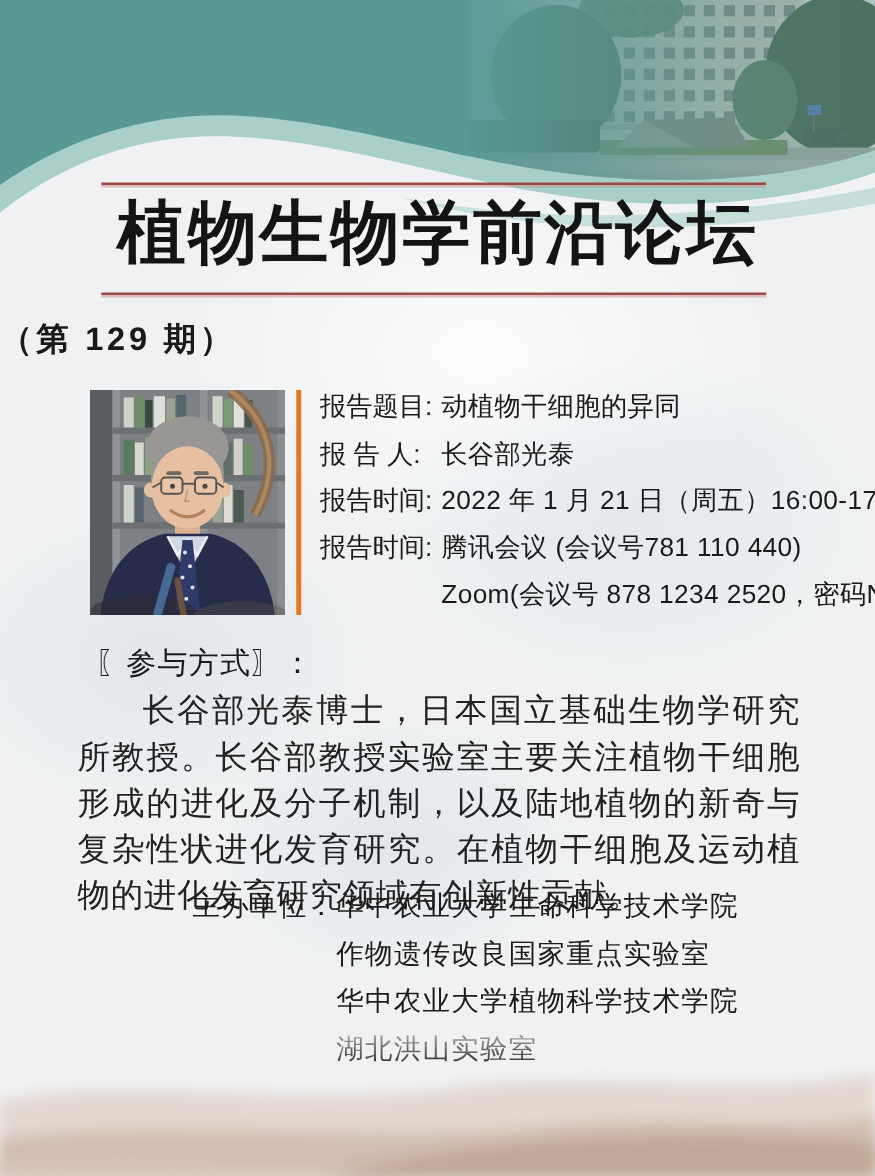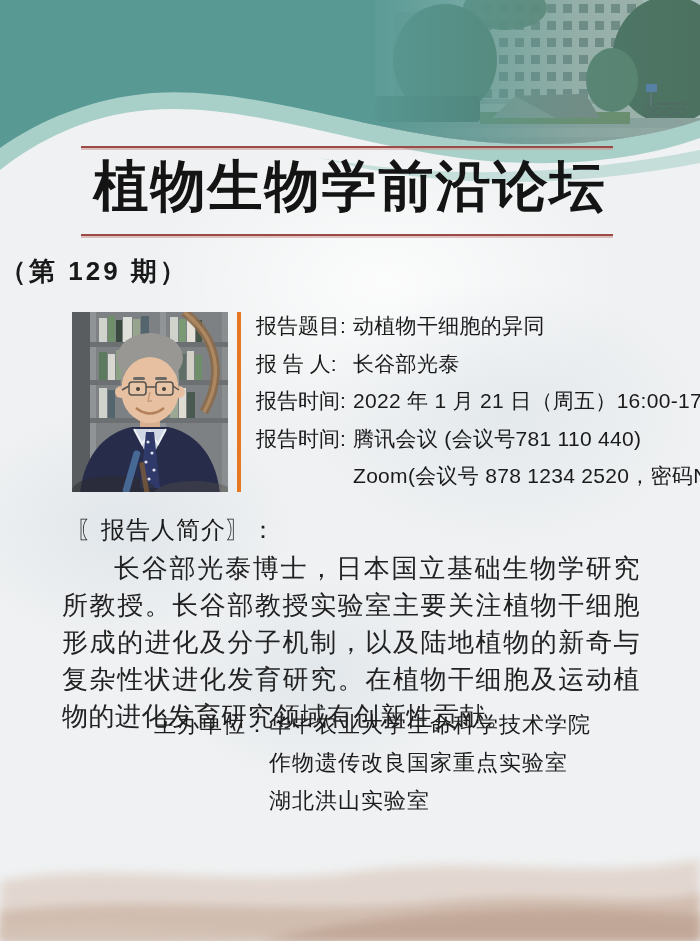--- a/index.html
+++ b/index.html
@@ -242,28 +242,29 @@
       </div>
       <div class="info-row">
         <span class="info-label">报告时间:</span><span class="info-value">腾讯会议 (会议号781 110 440)</span>
       </div>
       <div class="info-row">
         <span class="info-label"></span><span class="info-value">Zoom(会议号 878 1234 2520，密码NJr91b)</span>
       </div>
     </div>
   </div>
 
-  <div class="bio-heading">〖报告人简介〗：</div>
+  <div class="bio-heading">〖参与方式〗：</div>
   <p class="bio-paragraph">长谷部光泰博士，日本国立基础生物学研究所教授。长谷部教授实验室主要关注植物干细胞形成的进化及分子机制，以及陆地植物的新奇与复杂性状进化发育研究。在植物干细胞及运动植物的进化发育研究领域有创新性贡献。</p>
 
   <div class="organizers">
     <span class="organizer-label">主办单位：</span>
     <span class="organizer-list">
       <div class="organizer-item">华中农业大学生命科学技术学院</div>
       <div class="organizer-item">作物遗传改良国家重点实验室</div>
+      <div class="organizer-item">华中农业大学植物科学技术学院</div>
       <div class="organizer-item">湖北洪山实验室</div>
     </span>
   </div>
 
   <svg class="footer-svg" viewBox="0 0 700 130" preserveAspectRatio="none">
     <defs>
       <filter id="soft" x="-20%" y="-40%" width="140%" height="180%">
         <feGaussianBlur stdDeviation="5"></feGaussianBlur>
       </filter>
       <linearGradient id="whiteFade" x1="0" y1="0" x2="0" y2="1">

